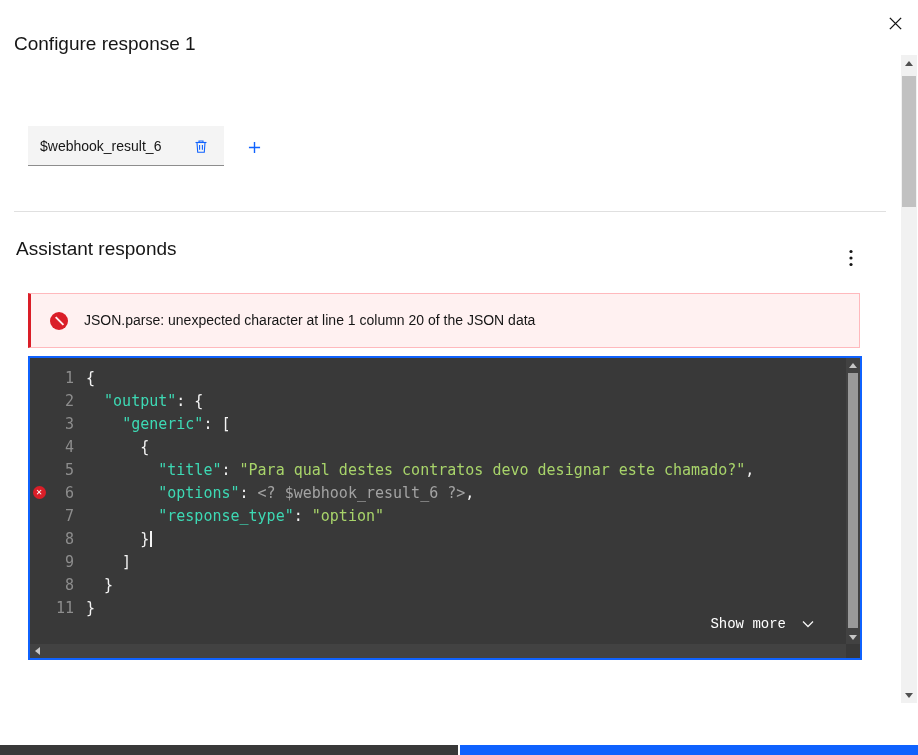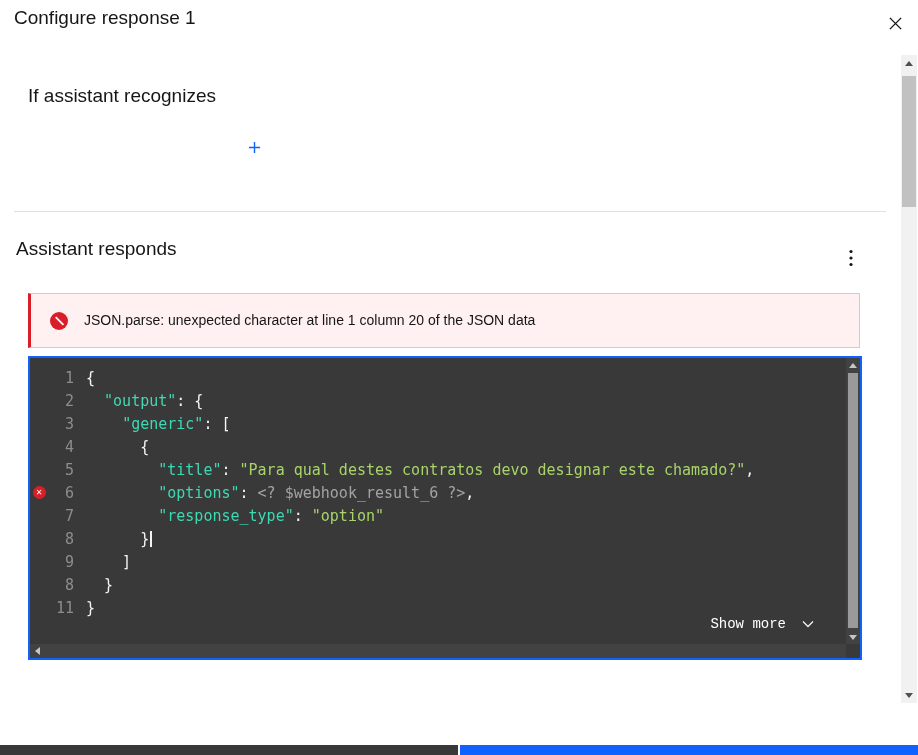--- a/index.html
+++ b/index.html
@@ -4,21 +4,21 @@
 <style>
   * { margin:0; padding:0; box-sizing:border-box; }
   html,body { width:918px; height:755px; }
   body {
     font-family:"Liberation Sans", sans-serif;
     background:#ffffff; color:#161616;
     position:relative; overflow:hidden;
   }
   .page { position:absolute; inset:0; }
 
-  .modal-title { position:absolute; left:14px; top:7px; font-size:19px; color:#161616; }
+  .modal-title { position:absolute; left:14px; top:33px; font-size:19px; color:#161616; }
   .close-btn { position:absolute; left:880px; top:8px; width:30px; height:30px;
     background:none; border:none; cursor:pointer; display:flex; align-items:center; justify-content:center; }
 
   .h2 { position:absolute; font-size:19px; color:#161616; }
   #h-recognizes { left:28px; top:85px; }
   #h-responds   { left:16px; top:238px; }
 
   .chip { position:absolute; left:28px; top:126px; width:196px; height:40px;
     background:#f4f4f4; border-bottom:1px solid #8d8d8d;
     display:flex; align-items:center; justify-content:space-between; padding:0 12px; cursor:pointer; }
@@ -99,22 +99,32 @@
 <div class="page">
 
   <div class="modal-title">Configure response 1</div>
 
   <button class="close-btn">
     <svg width="15" height="15" viewBox="0 0 16 16">
       <path d="M2 2 L14 14 M14 2 L2 14" stroke="#161616" stroke-width="1.5" fill="none"></path>
     </svg>
   </button>
 
-  <div class="h2" id="h-recognizes">If assistant recognizes</div>
-
+
+  <div class="chip">
+    <span class="chip-label">$webhook_result_6</span>
+    <button class="trash-btn">
+      <svg width="16" height="16" viewBox="0 0 16 16" fill="none" stroke="#0f62fe" stroke-width="1.1">
+        <path d="M2.5 4.5 h11"></path>
+        <path d="M6 4.5 V3 h4 v1.5"></path>
+        <path d="M4 4.5 l0.7 9.7 h6.6 l0.7 -9.7"></path>
+        <path d="M6.6 7 v4.7 M9.4 7 v4.7"></path>
+      </svg>
+    </button>
+  </div>
 
   <button class="add-btn">
     <svg width="13" height="13" viewBox="0 0 14 14">
       <path d="M7 1 V13 M1 7 H13" stroke="#0f62fe" stroke-width="1.5" fill="none"></path>
     </svg>
   </button>
 
   <div class="divider"></div>
 
   <div class="h2" id="h-responds">Assistant responds</div>

